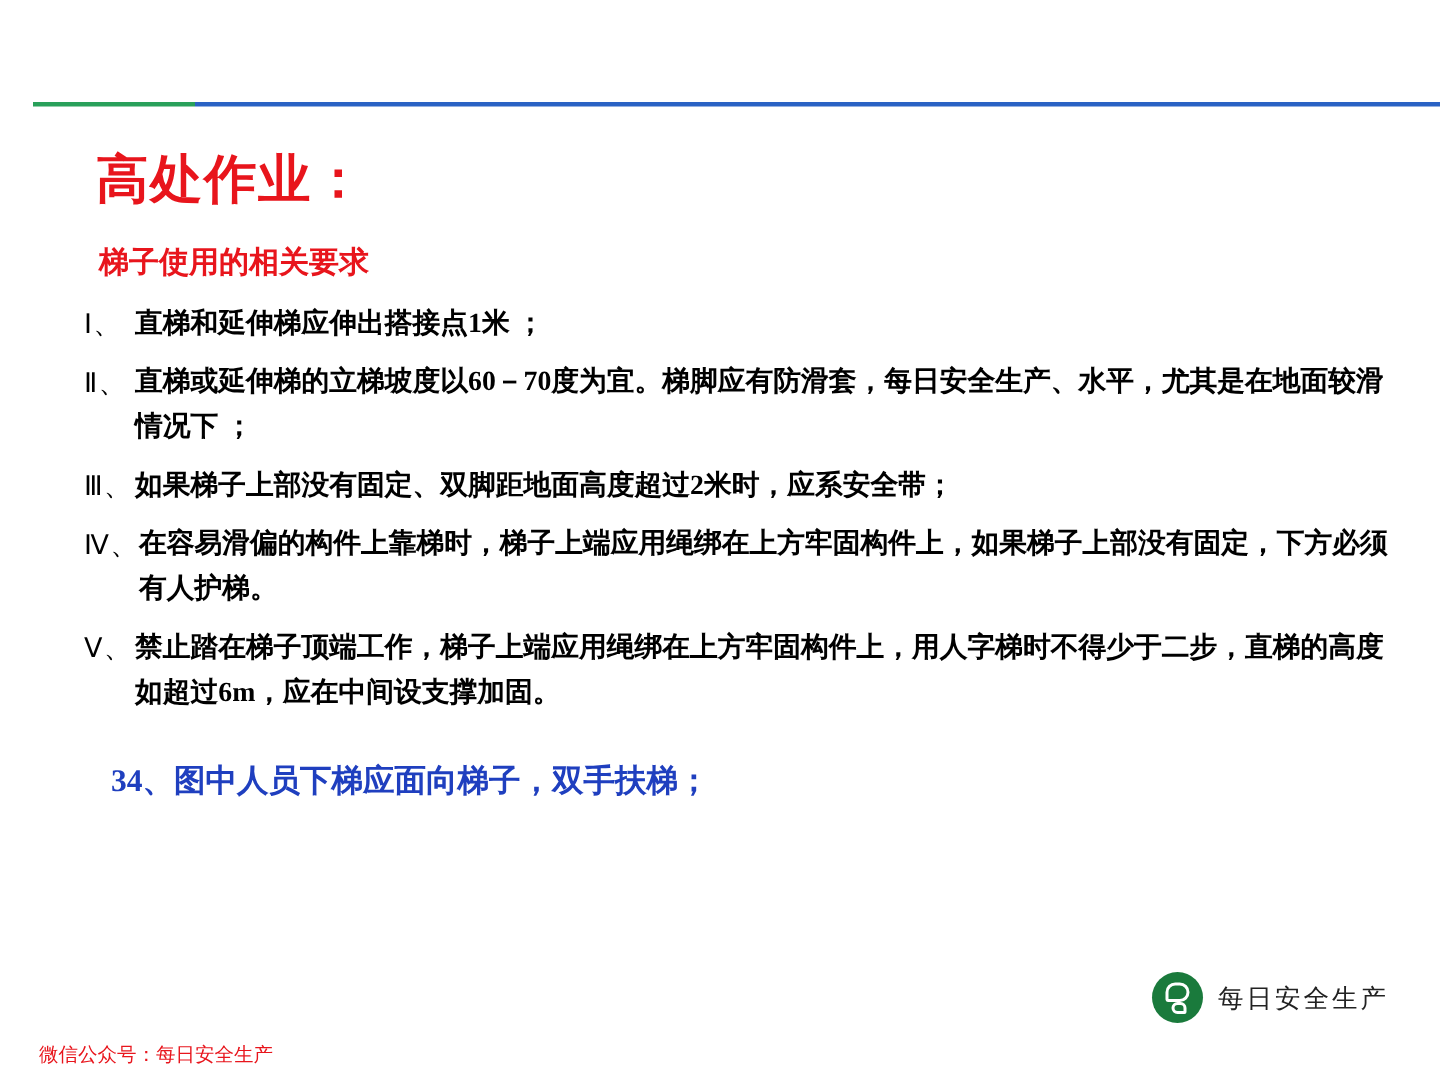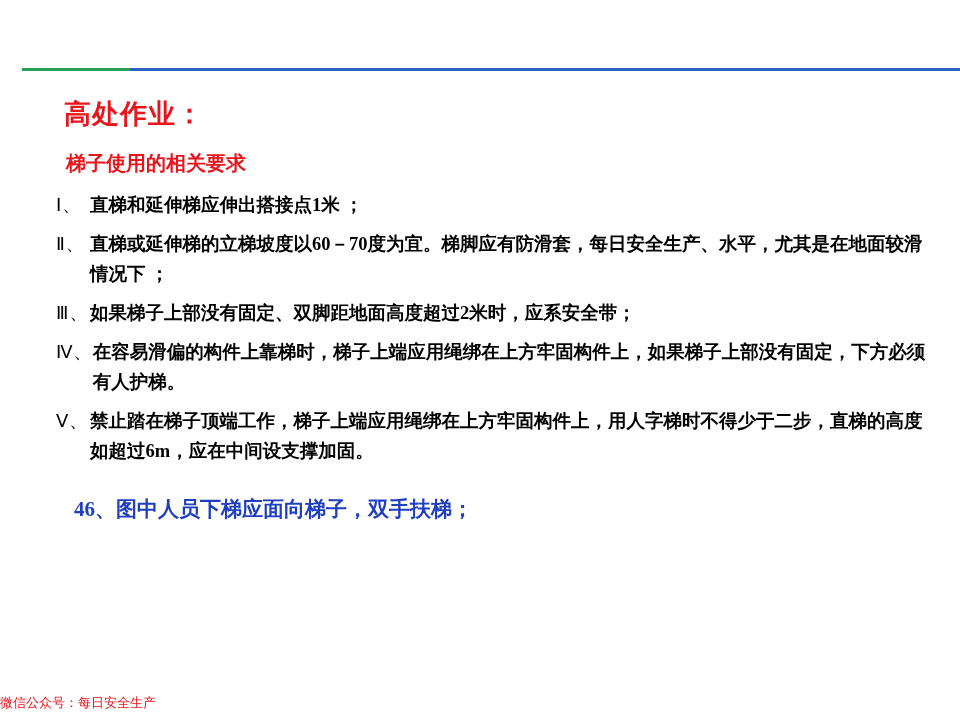--- a/index.html
+++ b/index.html
@@ -48,21 +48,21 @@
 
   .content {
     position: absolute;
     left: 56px;
     top: 96px;
     width: 880px;
   }
 
   .title {
     color: #e8151c;
-    font-size: 27px;
+    font-size: 35px;
     font-weight: bold;
     letter-spacing: 1px;
     margin: 0 0 18px 8px;
     font-family: "Liberation Sans", sans-serif;
   }
 
   .subtitle {
     color: #e8151c;
     font-size: 20px;
     font-weight: bold;
@@ -155,21 +155,21 @@
   }
   .wm-text {
     color: #222222;
     font-size: 17px;
     letter-spacing: 2px;
     font-family: "Liberation Sans", sans-serif;
   }
 
   .footer-note {
     position: absolute;
-    left: 0;
+    left: 26px;
     bottom: 8px;
     color: #e8151c;
     font-size: 13px;
     font-family: "Liberation Sans", sans-serif;
   }
 </style>
 </head>
 <body>
 
 <div class="slide">
@@ -203,21 +203,25 @@
         <span class="marker">Ⅳ、</span>
         <span class="body">在容易滑偏的构件上靠梯时，梯子上端应用绳绑在上方牢固构件上，如果梯子上部没有固定，下方必须有人护梯。</span>
       </li>
       <li class="rule">
         <span class="marker">Ⅴ、</span>
         <span class="body">禁止踏在梯子顶端工作，梯子上端应用绳绑在上方牢固构件上，用人字梯时不得少于二步，直梯的高度如超过6m，应在中间设支撑加固。</span>
       </li>
     </ul>
 
     <div class="numbered">
-      <div class="numbered-item">46、图中人员下梯应面向梯子，双手扶梯；</div>
+      <div class="numbered-item">34、图中人员下梯应面向梯子，双手扶梯；</div>
     </div>
 
   </div>
 
+  <div class="watermark">
+    <div class="wm-badge"></div>
+    <div class="wm-text">每日安全生产</div>
+  </div>
 
   <div class="footer-note">微信公众号：每日安全生产</div>
 
 </div>
 
 </body></html>

